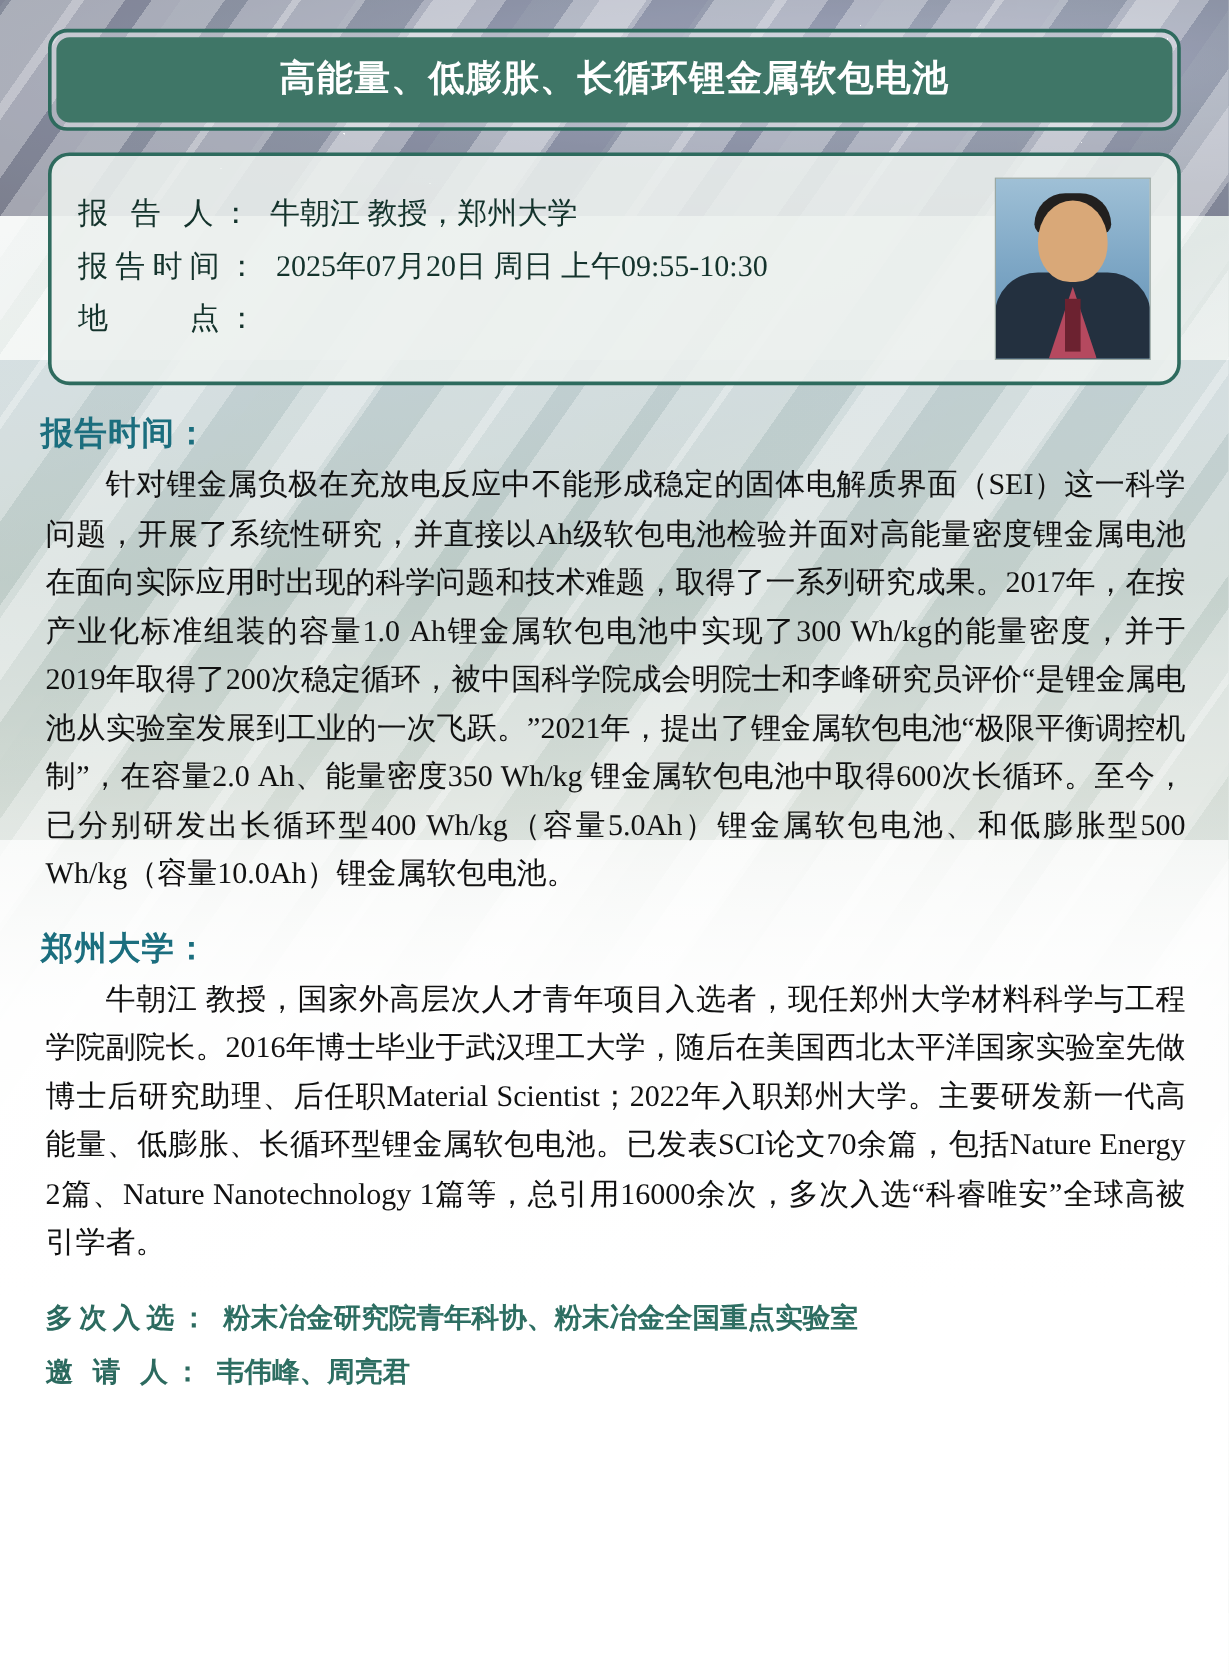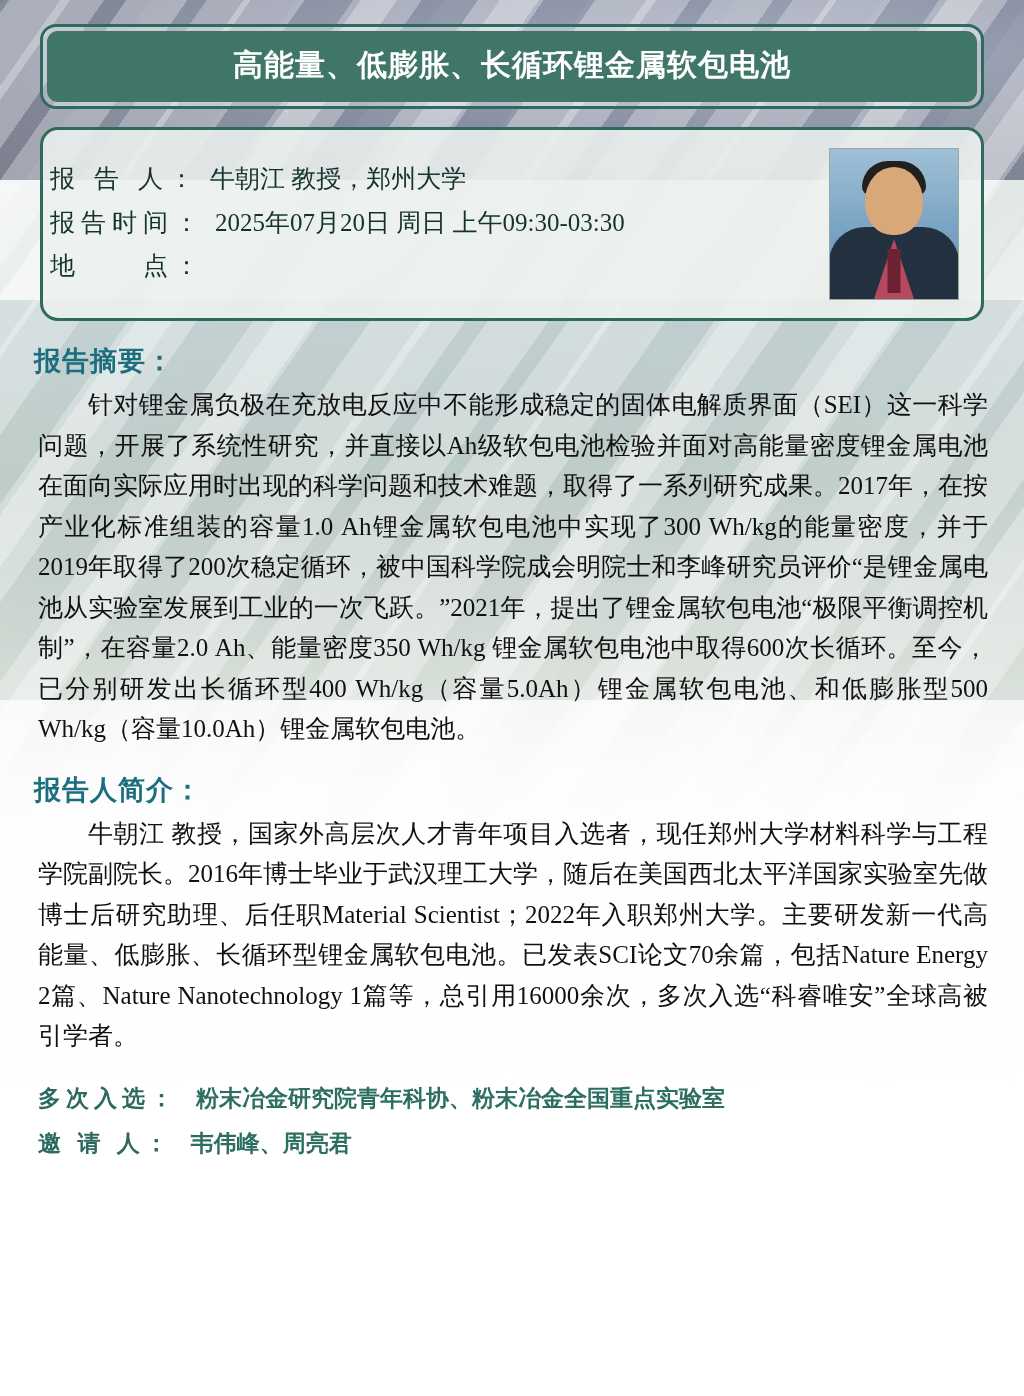--- a/index.html
+++ b/index.html
@@ -127,21 +127,21 @@
     padding: 14px 10px 16px 10px;
     letter-spacing: 1px;
   }
 
   
   .info-card {
     margin: 18px 40px 0 40px;
     border: 3px solid #2e6b5e;
     border-radius: 18px;
     background: rgba(236, 240, 238, 0.88);
-    padding: 18px 22px 18px 7px;
+    padding: 18px 22px 18px 22px;
     display: flex;
     align-items: center;
     justify-content: space-between;
     min-height: 168px;
     box-sizing: border-box;
   }
   .info-lines {
     flex: 1 1 auto;
   }
   .info-row {
@@ -255,21 +255,21 @@
     font-weight: bold;
     margin-bottom: 14px;
   }
   .footer-label {
     letter-spacing: 5px;
     white-space: nowrap;
     color: #2c6a5f;
   }
   .footer-value {
     color: #2d6e62;
-    margin-left: 18px;
+    margin-left: 8px;
   }
 </style>
 </head>
 <body>
 
 <div class="poster">
   <div class="bg-topimg"></div>
   <div class="bg-midphoto"></div>
   <div class="bg-stripes"></div>
   <div class="bg-wash"></div>
@@ -285,40 +285,40 @@
     <div class="info-card">
       <div class="info-lines">
         <div class="info-row">
           <span class="info-label">报 告 人</span>
           <span class="info-colon">：</span>
           <span class="info-value">牛朝江 教授，郑州大学</span>
         </div>
         <div class="info-row">
           <span class="info-label">报告时间</span>
           <span class="info-colon">：</span>
-          <span class="info-value">2025年07月20日 周日 上午09:30-03:30</span>
+          <span class="info-value">2025年07月20日 周日 上午09:55-10:30</span>
         </div>
         <div class="info-row">
           <span class="info-label">地　　点</span>
           <span class="info-colon">：</span>
         </div>
       </div>
       <div class="portrait">
         <div class="body"></div>
         <div class="shirt"></div>
         <div class="tie"></div>
         <div class="hair"></div>
         <div class="head"></div>
       </div>
     </div>
 
-    <div class="section-heading">报告摘要：</div>
+    <div class="section-heading">报告时间：</div>
     <div class="body-text" id="abstract-text">针对锂金属负极在充放电反应中不能形成稳定的固体电解质界面（SEI）这一科学问题，开展了系统性研究，并直接以Ah级软包电池检验并面对高能量密度锂金属电池在面向实际应用时出现的科学问题和技术难题，取得了一系列研究成果。2017年，在按产业化标准组装的容量1.0 Ah锂金属软包电池中实现了300 Wh/kg的能量密度，并于2019年取得了200次稳定循环，被中国科学院成会明院士和李峰研究员评价“是锂金属电池从实验室发展到工业的一次飞跃。”2021年，提出了锂金属软包电池“极限平衡调控机制”，在容量2.0 Ah、能量密度350 Wh/kg 锂金属软包电池中取得600次长循环。至今，已分别研发出长循环型400 Wh/kg（容量5.0Ah）锂金属软包电池、和低膨胀型500 Wh/kg（容量10.0Ah）锂金属软包电池。</div>
 
-    <div class="section-heading">报告人简介：</div>
+    <div class="section-heading">郑州大学：</div>
     <div class="body-text" id="bio-text">牛朝江 教授，国家外高层次人才青年项目入选者，现任郑州大学材料科学与工程学院副院长。2016年博士毕业于武汉理工大学，随后在美国西北太平洋国家实验室先做博士后研究助理、后任职Material Scientist；2022年入职郑州大学。主要研发新一代高能量、低膨胀、长循环型锂金属软包电池。已发表SCI论文70余篇，包括Nature Energy 2篇、Nature Nanotechnology 1篇等，总引用16000余次，多次入选“科睿唯安”全球高被引学者。</div>
 
     <div class="footer">
       <div class="footer-row">
         <span class="footer-label">多次入选</span>
         <span class="footer-label">：</span>
         <span class="footer-value">粉末冶金研究院青年科协、粉末冶金全国重点实验室</span>
       </div>
       <div class="footer-row">
         <span class="footer-label">邀 请 人</span>

